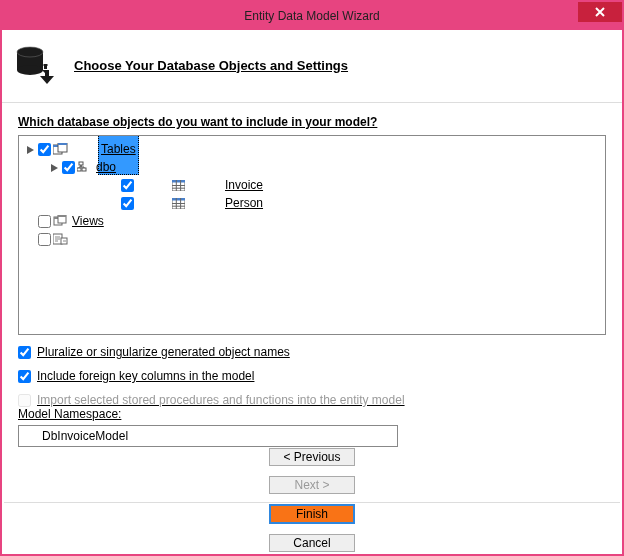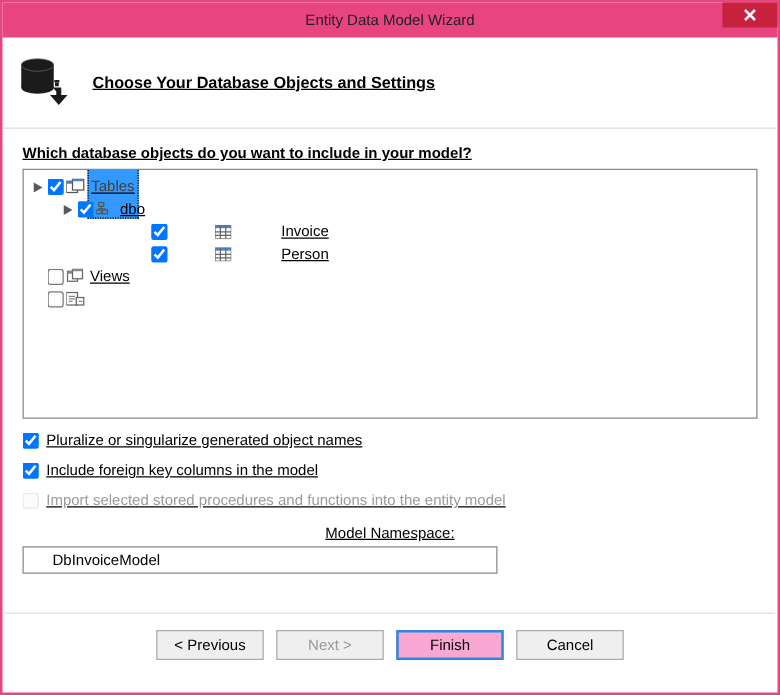--- a/index.html
+++ b/index.html
@@ -13,37 +13,37 @@
   .header-section { display:flex; align-items:center; padding:14px 10px 10px 8px; }
   .db-icon { width:42px; height:42px; margin-left:4px; margin-right:18px; flex-shrink:0; }
   .header-heading { font-weight:700; font-size:13px; }
   .separator { height:1px; background:#ddd; margin:6px 0 12px 0; }
   .content { padding:0 16px; }
   .question { font-weight:700; font-size:12px; margin-bottom:6px; }
   .tree-box { border:1px solid #888; height:200px; background:#fff; padding:4px 2px; overflow:auto; }
   .tree-row { display:flex; align-items:center; height:18px; line-height:18px; }
   .tree-row .chk { width:13px; height:13px; margin:0 2px 0 0; }
   .tree-row .label { padding:0 2px; }
-  .label.selected { background:#3399ff; color:#404040; border:1px dotted #000; padding:16px 2px; }
+  .label.selected { background:#3399ff; color:#000000; border:1px dotted #000; padding:16px 2px;margin-left:28px; }
   .indent0 { padding-left:4px; }
   .indent1 { padding-left:28px; }
   .indent2 { padding-left:52px;gap:35px; }
   .exp { width:11px; height:11px; margin-right:2px; display:inline-flex; align-items:center; justify-content:center; }
   .exp.placeholder { width:11px; height:11px; margin-right:2px; }
   .ico { width:15px; height:13px; display:inline-flex; align-items:center; justify-content:center; margin-right:2px; }
   .opt-row { display:flex; align-items:center; margin-top:10px; }
   .opt-row input[type=checkbox] { width:13px; height:13px; margin:0 6px 0 0; }
   .opt-row.disabled { color:#9a9a9a; }
   .opt-row.disabled input[type=checkbox] { opacity:.55; }
-  .ns-label { margin-top:12px; margin-bottom:4px;text-align:center; }
+  .ns-label { margin-top:0; margin-bottom:4px; }
   .ns-input { width:380px; height:22px; border:1px solid #888; padding:2px 23px; font-family:inherit; font-size:12px; }
-  .footer { position:absolute; left:2px; right:2px; bottom:14px; height:50px; border-top:1px solid #ddd; display:flex; align-items:center; justify-content:center; padding:0 14px; gap:10px; }
+  .footer { position:absolute; left:2px; right:2px; bottom:2px; height:50px; border-top:1px solid #ddd; display:flex; align-items:center; justify-content:flex-end; padding:0 14px; gap:10px;flex-direction:column; }
   .btn { min-width:86px; height:24px; border:1px solid #aaa; background:#efefef; font-family:inherit; font-size:12px; cursor:pointer; }
   .btn:disabled { color:#9a9a9a; cursor:default; }
-  .btn.primary { border:2px solid #2f87de; background:#f9a8d4; }
+  .btn.primary { border:2px solid #2f87de; background:#f97316; }
 </style>
 </head>
 <body>
 
 <div class="window">
 
   <div class="titlebar">
     <span class="title">Entity Data Model Wizard</span>
     <div class="close-btn">
       <svg viewBox="0 0 10 10">

